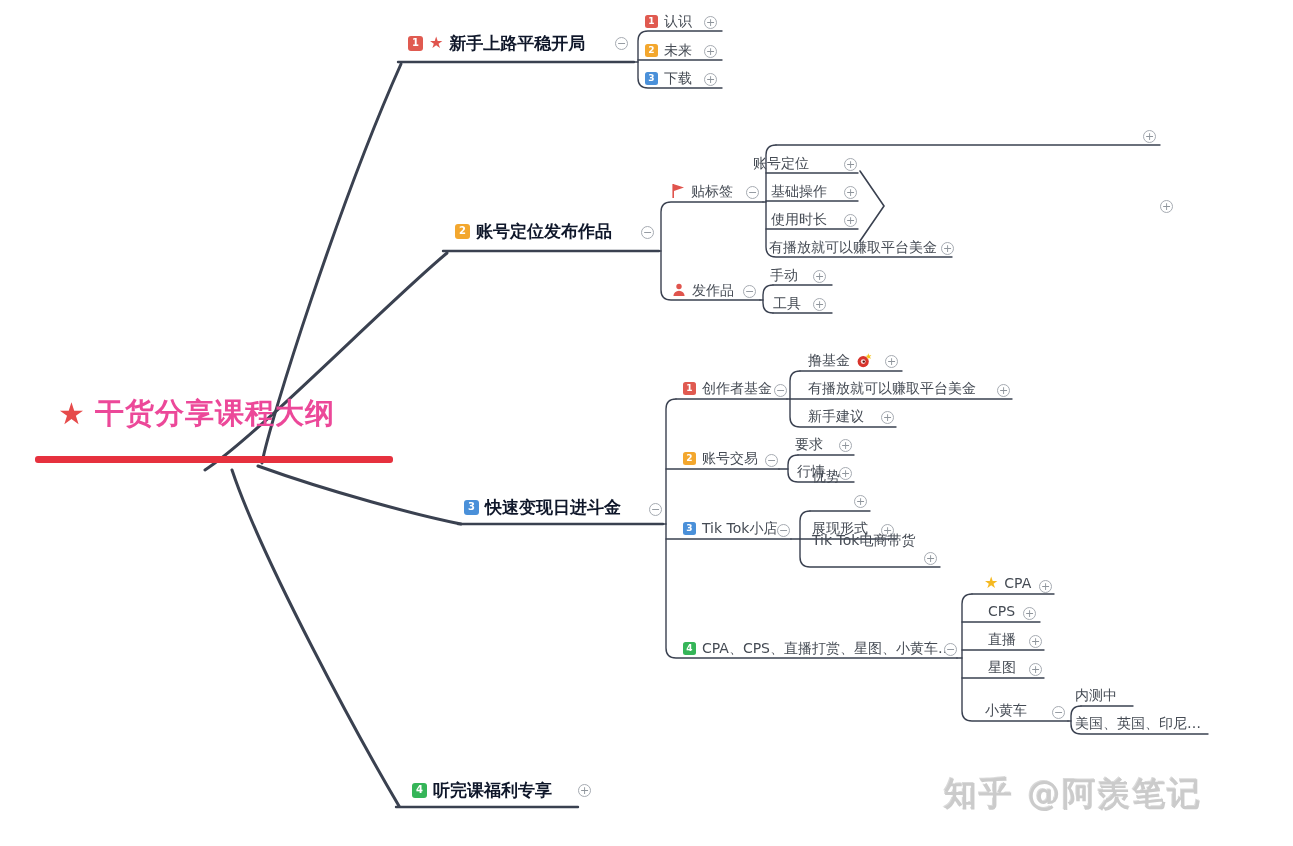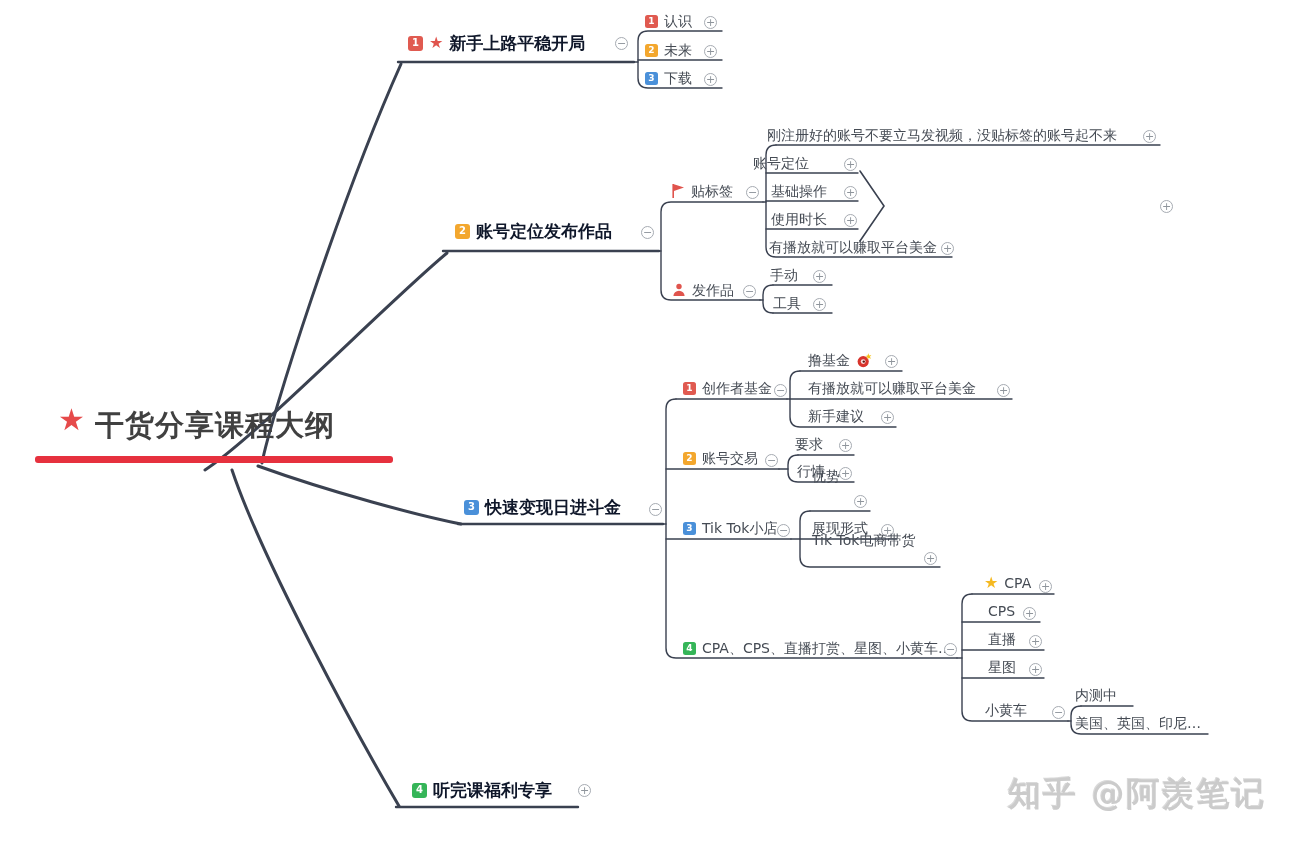--- a/index.html
+++ b/index.html
@@ -15,25 +15,25 @@
   .bg-red{background:#e05a50;} .bg-orange{background:#f3a72e;}
   .bg-blue{background:#4a90d9;} .bg-green{background:#35b558;}
   .ctrl{position:absolute;width:13px;height:13px;border:1px solid #a6abb2;border-radius:50%;
         color:#8f959c;font-size:11px;line-height:10px;display:flex;align-items:center;
         justify-content:center;background:#fff;box-sizing:border-box;cursor:pointer;}
   .star{color:#e0544d;font-size:16px;line-height:1;flex:none;}
   .star.yellow{color:#f5b921;}
   .central{position:absolute;display:flex;align-items:center;gap:10px;}
   .central .star{font-size:30px;color:#e64a4a;}
   .central-lbl{font-family:"DejaVu Serif","Liberation Serif",serif;font-size:29px;font-weight:bold;
-               color:#404040;letter-spacing:1px;margin-top:12px;}
+               color:#ec4899;letter-spacing:1px;}
   .c-underline{position:absolute;left:35px;top:456px;width:358px;height:7px;background:#e6313e;border-radius:3px;}
   .summary-lbl{font-size:17px;color:#3a414d;}
   .icon{display:inline-flex;flex:none;}
-  .watermark{position:absolute;left:1008px;top:772px;font-size:33px;font-weight:bold;color:#cbcbcb;
+  .watermark{position:absolute;left:944px;top:772px;font-size:33px;font-weight:bold;color:#cbcbcb;
              letter-spacing:2px;text-shadow:2px 2px 0 rgba(255,255,255,.95),-1px -1px 0 rgba(150,150,150,.35);}
 </style>
 </head>
 <body>
 
 <div class="stage">
 
   <svg class="wires" width="1293" height="846" viewBox="0 0 1293 846">
     <g stroke="#3a4150" fill="none" stroke-linecap="round">
 
@@ -148,23 +148,20 @@
     <span class="icon">
       <svg width="13" height="16" viewBox="0 0 13 16">
           <path d="M1.2 1 v14" stroke="#e0544d" stroke-width="1.6"></path>
           <path d="M1.2 1 L12 4.6 L1.2 8.2 Z" fill="#e0544d"></path>
         </svg>
     </span>
     <span>贴标签</span>
   </div>
   <span class="ctrl" style="left:746px;top:186px">−</span>
 
-  <div class="node" style="left:767px;top:127px">
-    <span>刚注册好的账号不要立马发视频，没贴标签的账号起不来</span>
-  </div>
   <span class="ctrl" style="left:1143px;top:130px">+</span>
 
   <div class="node" style="left:753px;top:155px">
     <span>账号定位</span>
   </div>
   <span class="ctrl" style="left:844px;top:158px">+</span>
 
   <div class="node" style="left:771px;top:183px">
     <span>基础操作</span>
   </div>

